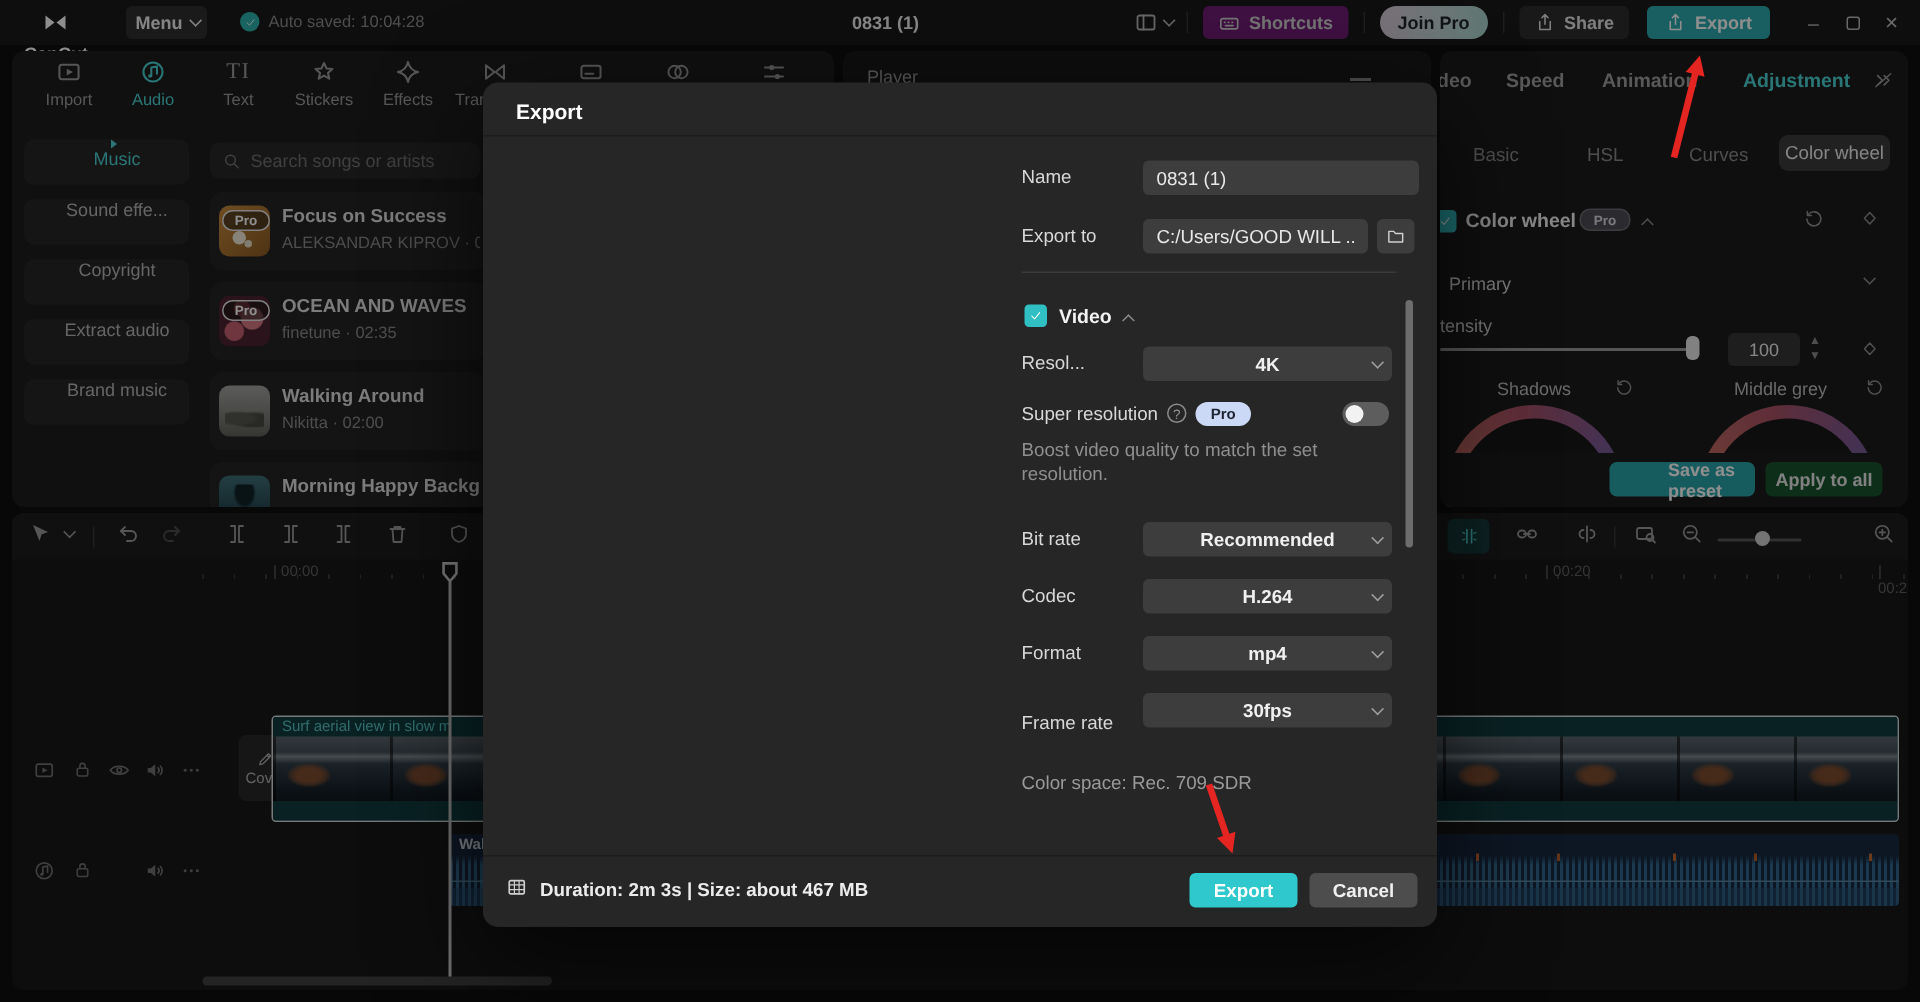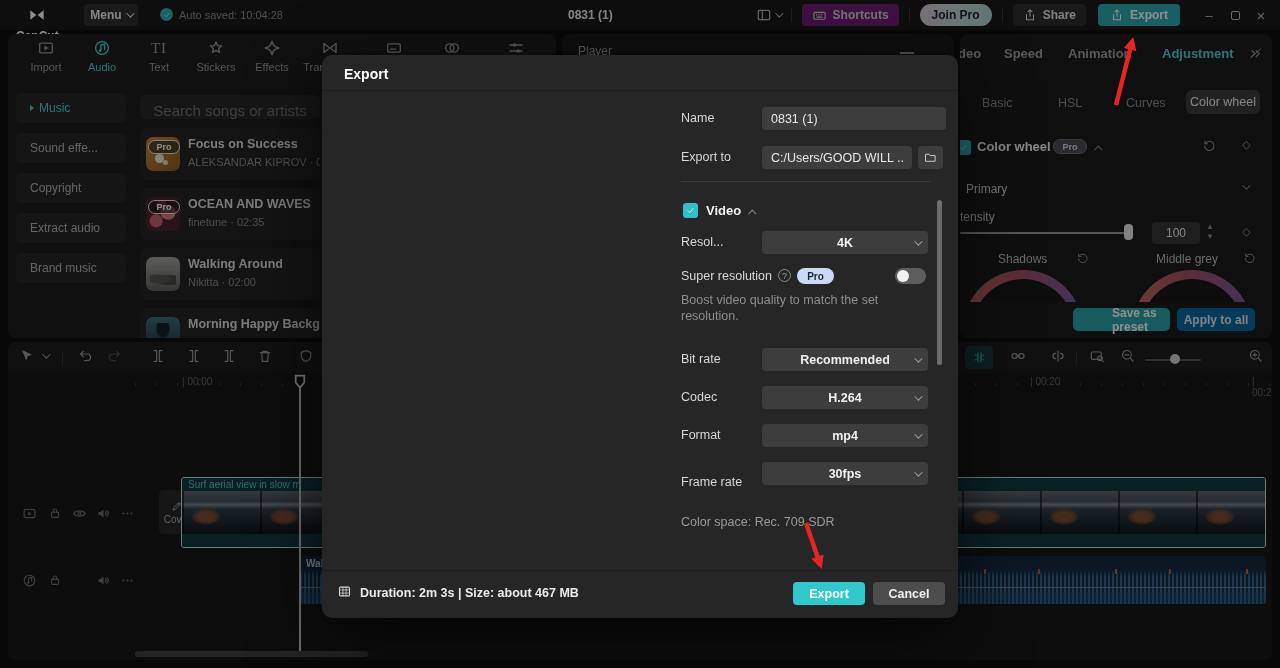--- a/index.html
+++ b/index.html
@@ -48,27 +48,27 @@
 
   
   .mtab { position:absolute; top:4px; width:56px; text-align:center; color:#9a9a9a; }
   .mtab .lbl { display:block; margin-top:3px; font-size:11px; }
   .mtab.active { color:#4ad4d4; }
   .mtab .tabic { height:20px; display:flex; align-items:center; justify-content:center; }
 
   
   .side-btn { position:absolute; left:8px; width:110px; height:30px; background:#242424;
           border-radius:6px; color:#b5b5b5; display:flex; align-items:center; padding-left:14px;
-          font-size:12px; }
+          font-size:12px;flex-direction:column; }
   .side-btn.active { color:#4ad4d4; }
   .side-tri { width:0; height:0; border-left:4px solid #4ad4d4; border-top:3px solid transparent;
           border-bottom:3px solid transparent; margin-right:5px; }
   .searchbar { position:absolute; left:132px; top:61px; width:180px; height:24px; background:#262626;
           border-radius:6px; display:flex; align-items:center; gap:6px; padding:0 8px;
-          color:#6f6f6f; font-size:15px;flex-direction:column; }
+          color:#6f6f6f; font-size:12px; }
   .song-row { position:absolute; left:132px; width:184px; height:52px; background:#212121;
           border-radius:8px; overflow:hidden; }
   .song-thumb { position:absolute; left:6px; top:9px; width:34px; height:34px; border-radius:7px; }
   .thumb0 { background:linear-gradient(135deg,#c8893b,#8a5a20);}
   .thumb0::after { content:""; position:absolute; left:9px; top:17px; width:9px; height:9px;
           border-radius:50%; background:#f3ecd9; box-shadow:6px 4px 0 -2px #e8dfc8; }
   .thumb1 { background:radial-gradient(circle at 30% 70%, #c9606f 0 6px, transparent 7px),
             radial-gradient(circle at 65% 45%, #d87883 0 7px, transparent 8px),
             radial-gradient(circle at 45% 25%, #b34b5c 0 5px, transparent 6px), #4a1f2c; }
   .thumb2 { background:linear-gradient(180deg,#a3a3a0 0%,#8a8a86 40%,#5f5f5b 100%); }
@@ -115,21 +115,21 @@
   .wheel-lbl { position:absolute; top:218px; color:#bdbdbd; }
   .wheel { position:absolute; top:236px; width:120px; height:120px; border-radius:50%;
           background:conic-gradient(from 230deg, #b84b44, #c26a60, #a84f63, #7d5790, #5a63a8,
                     #48858f, #b84b44); }
   .wheel::after { content:""; position:absolute; left:9px; top:9px; width:102px; height:102px;
           border-radius:50%; background:#141414; }
   .rp-bottom { position:absolute; left:0; bottom:0; width:312px; height:36px; background:#181818; }
   .preset-btn { position:absolute; left:113px; top:6px; width:97px; height:23px; background:#26a3a8;
           border-radius:5px; color:#fff; font-weight:bold; display:flex; align-items:center;
           justify-content:center;padding-left:39px; }
-  .apply-btn { position:absolute; left:217px; top:6px; width:78px; height:23px; background:#0369a1;
+  .apply-btn { position:absolute; left:217px; top:6px; width:78px; height:23px; background:#14532d;
           border-radius:5px; color:#e8e8e8; font-weight:bold; display:flex; align-items:center;
           justify-content:center; }
 
   
   .timeline { position:absolute; left:8px; top:342px; width:1264px; height:318px;
           background:#151515; border-radius:8px; overflow:hidden; }
   .tl-toolbar { position:absolute; left:0; top:0; width:1264px; height:31px; background:#1b1b1b; }
   .tl-ic { position:absolute; top:6px; color:#9a9a9a; }
   .tl-ic.dim { color:#4c4c4c; }
   .tl-sep { position:absolute; top:9px; width:1px; height:14px; background:#333; }

